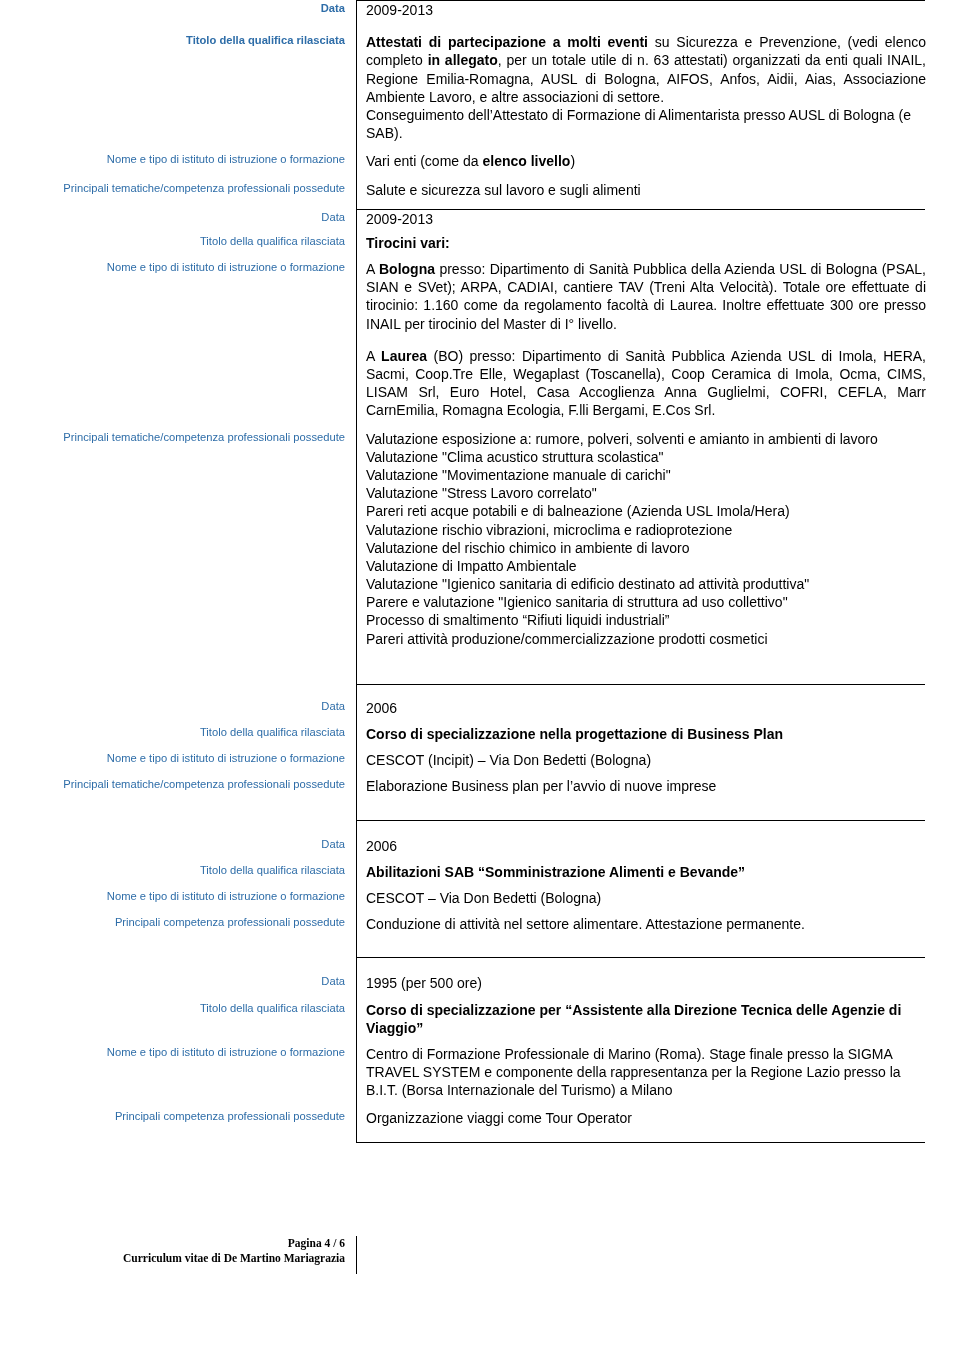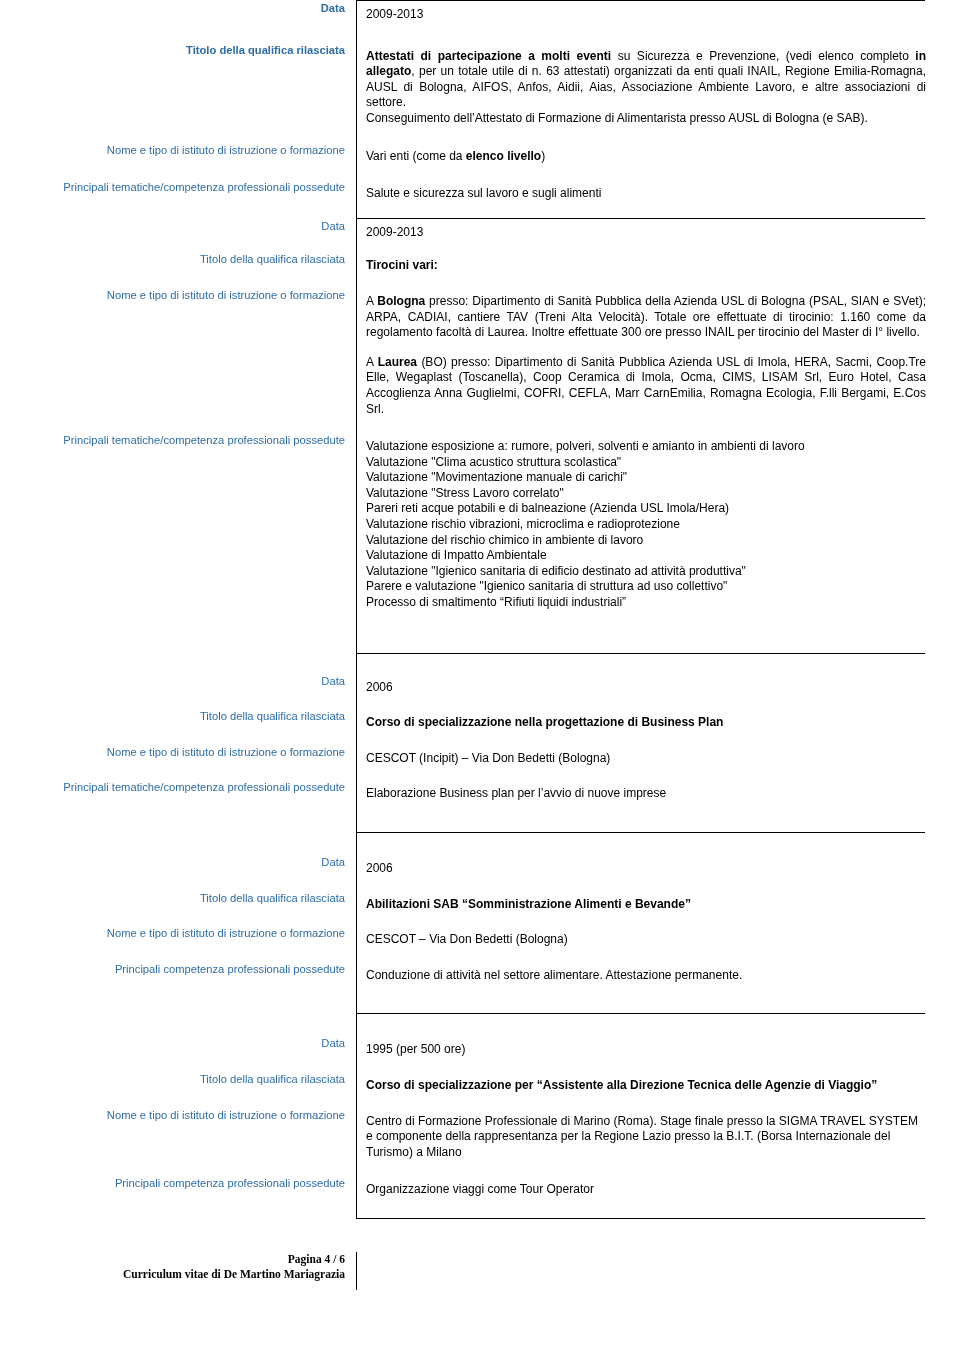--- a/index.html
+++ b/index.html
@@ -41,25 +41,24 @@
   .label-col.bold { font-weight: bold; }
 
   .rule-col {
     background: #000000;
     width: 1px;
   }
   .rule-col.blank { background: transparent; }
 
   .content-col {
     padding-left: 9px;
-    font-size: 12px;
+    font-size: 14px;
     line-height: 1.30;
     color: #000000;
     box-sizing: border-box;
-    margin-top: 6px;
   }
 
   .hr {
     height: 0;
     border-top: 1px solid #000000;
     margin-left: 356px;
     margin-right: 35px;
   }
   .hr.top { margin-left: 356px; }
 
@@ -87,21 +86,20 @@
   .spacer-24 { height: 24px; }
   .spacer-36 { height: 36px; }
 
   b, strong { font-weight: bold; }
 
   .footer {
     position: absolute;
     left: 0;
     top: 1236px;
     width: 960px;
-    margin-top: 16px;
   }
   .footer-inner {
     display: grid;
     grid-template-columns: 356px 1px 569px;
   }
   .footer-text {
     text-align: right;
     padding-right: 11px;
     font-family: "Liberation Serif", serif;
     font-size: 11.5px;
@@ -245,20 +243,21 @@
           <div>Valutazione "Clima acustico struttura scolastica"</div>
           <div>Valutazione "Movimentazione manuale di carichi"</div>
           <div>Valutazione "Stress Lavoro correlato"</div>
           <div>Pareri reti acque potabili e di balneazione (Azienda USL Imola/Hera)</div>
           <div>Valutazione rischio vibrazioni, microclima e radioprotezione</div>
           <div>Valutazione del rischio chimico in ambiente di lavoro</div>
           <div>Valutazione di Impatto Ambientale</div>
           <div>Valutazione "Igienico sanitaria di edificio destinato ad attività produttiva"</div>
           <div>Parere e valutazione "Igienico sanitaria di struttura ad uso collettivo"</div>
           <div>Processo di smaltimento “Rifiuti liquidi industriali”</div>
+          <div>Pareri attività produzione/commercializzazione prodotti cosmetici</div>
         </div>
     </div>
     <div class="block">
       <div class="label-col">
           <div class="spacer-36"></div>
         </div>
       <div class="rule-col blank"></div>
       <div class="content-col">
           <div class="spacer-36"></div>
         </div>

